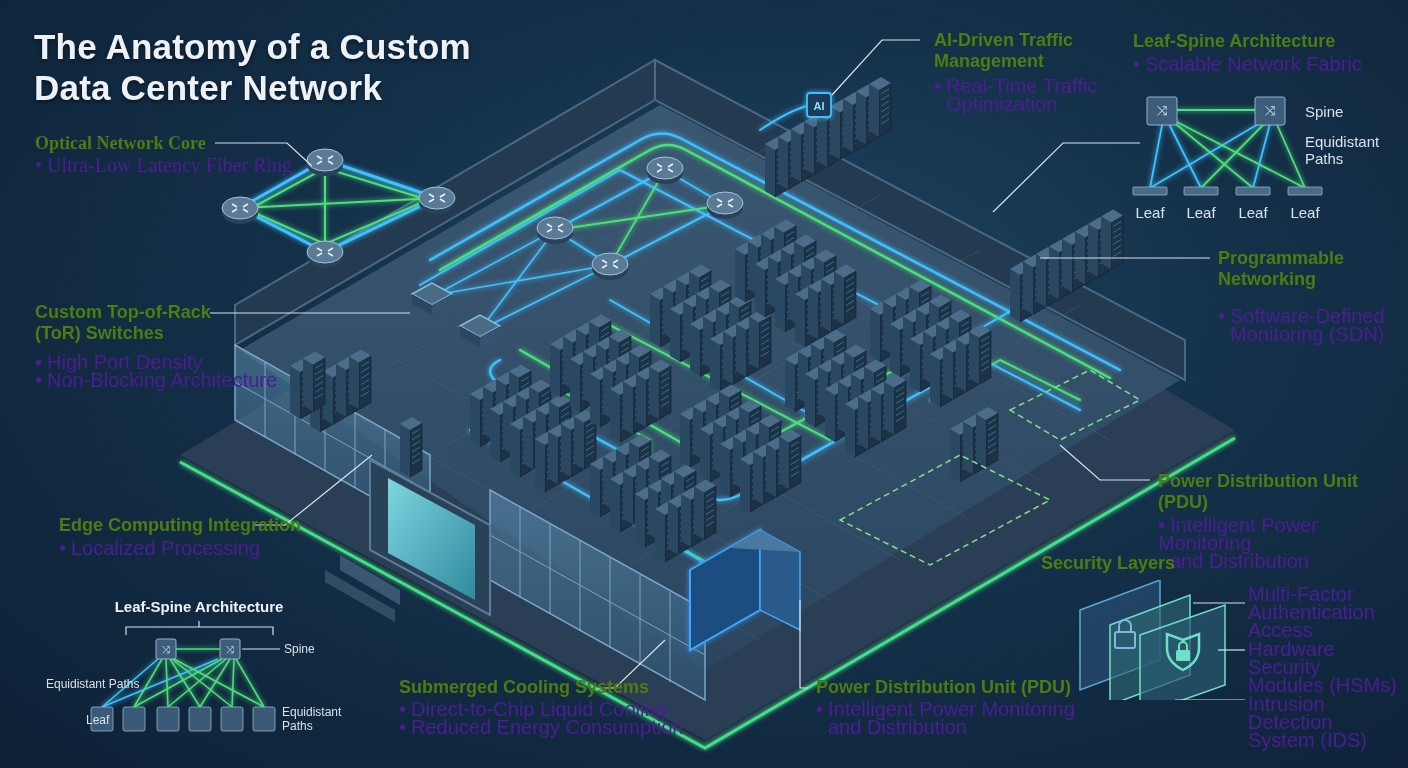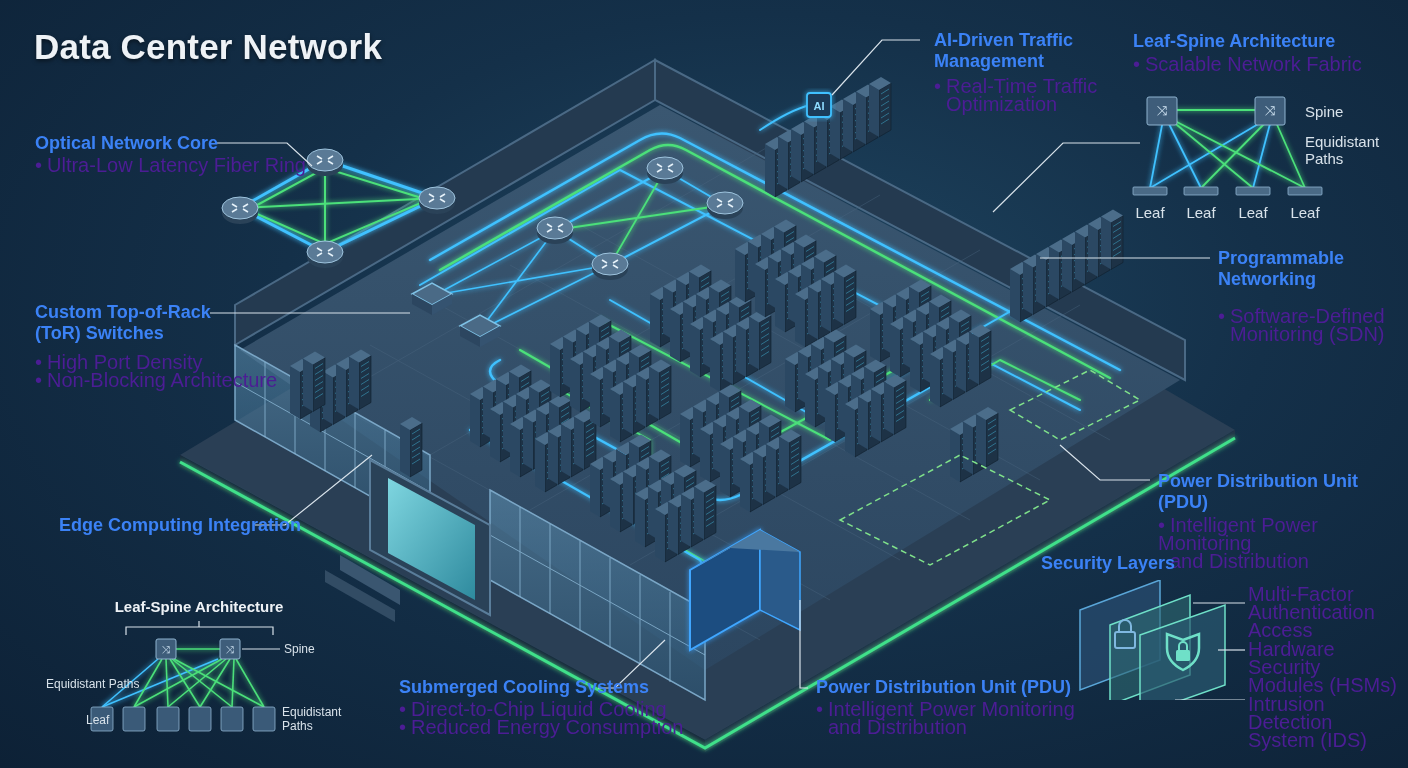--- a/index.html
+++ b/index.html
@@ -1,19 +1,19 @@
 <!DOCTYPE html>
 <html><head>
 <meta charset="utf-8">
 <style>
   html,body{margin:0;padding:0;}
   body{width:1408px;height:768px;overflow:hidden;background:radial-gradient(ellipse at 55% 40%,#1f4560 0%,#143049 45%,#0d2136 100%);font-family:"Liberation Sans",sans-serif;color:#e8eef4;position:relative;}
   .abs{position:absolute;}
   .title{left:34px;top:26px;font-size:35px;font-weight:bold;line-height:41px;color:#eef2f6;letter-spacing:0.2px;text-shadow:0 2px 4px rgba(0,0,0,.5);}
-  .h{font-weight:bold;font-size:18px;line-height:21px;color:#3b82f6;}
+  .h{font-weight:bold;font-size:18px;line-height:21px;color:#4d7c0f;}
   .b{font-size:20px;line-height:18px;color:#4c1d95;}
   .b .dot{display:inline-block;width:12px;}
   .ind{padding-left:12px;}
   svg text{font-family:"Liberation Sans",sans-serif;}
   #scene{position:absolute;left:0;top:0;}
 </style>
 </head>
 <body>
 
 <svg id="scene" width="1408" height="768" viewBox="0 0 1408 768">
@@ -1902,37 +1902,39 @@
     <polyline points="920,40 882,40 832,95"></polyline>
     <polyline points="1140,143 1063,143 993,212"></polyline>
     <polyline points="1210,258 1040,258"></polyline>
     <polyline points="1150,480 1100,480 1060,445"></polyline>
     <polyline points="598,688 615,688 665,640"></polyline>
     <polyline points="808,688 800,688 800,600"></polyline>
   </g>
 </svg>
 
 <div class="abs title">
+  <div>The Anatomy of a Custom</div>
   <div>Data Center Network</div>
 </div>
 
-<div class="abs" style="left:35px;top:133px;">
+<div class="abs" style="left:35px;top:133px;font-family:Liberation Serif, serif;">
   <div class="h">Optical Network Core</div>
   <div class="b" style="margin-top:2px;"><span class="dot">•</span><span>Ultra-Low Latency Fiber Ring</span></div>
 </div>
 
 <div class="abs" style="left:35px;top:302px;">
   <div class="h">Custom Top-of-Rack</div>
   <div class="h">(ToR) Switches</div>
   <div class="b" style="margin-top:9px;"><span class="dot">•</span><span>High Port Density</span></div>
   <div class="b"><span class="dot">•</span><span>Non-Blocking Architecture</span></div>
 </div>
 
 <div class="abs" style="left:35px;top:515px;margin-left:24px;">
   <div class="h">Edge Computing Integration</div>
+  <div class="b" style="margin-top:3px;"><span class="dot">•</span><span>Localized Processing</span></div>
 </div>
 
 <div class="abs" style="left:934px;top:30px;">
   <div class="h">AI-Driven Traffic</div>
   <div class="h">Management</div>
   <div class="b" style="margin-top:5px;"><span class="dot">•</span><span>Real-Time Traffic</span></div>
   <div class="b ind">Optimization</div>
 </div>
 
 <div class="abs" style="left:1133px;top:31px;">

